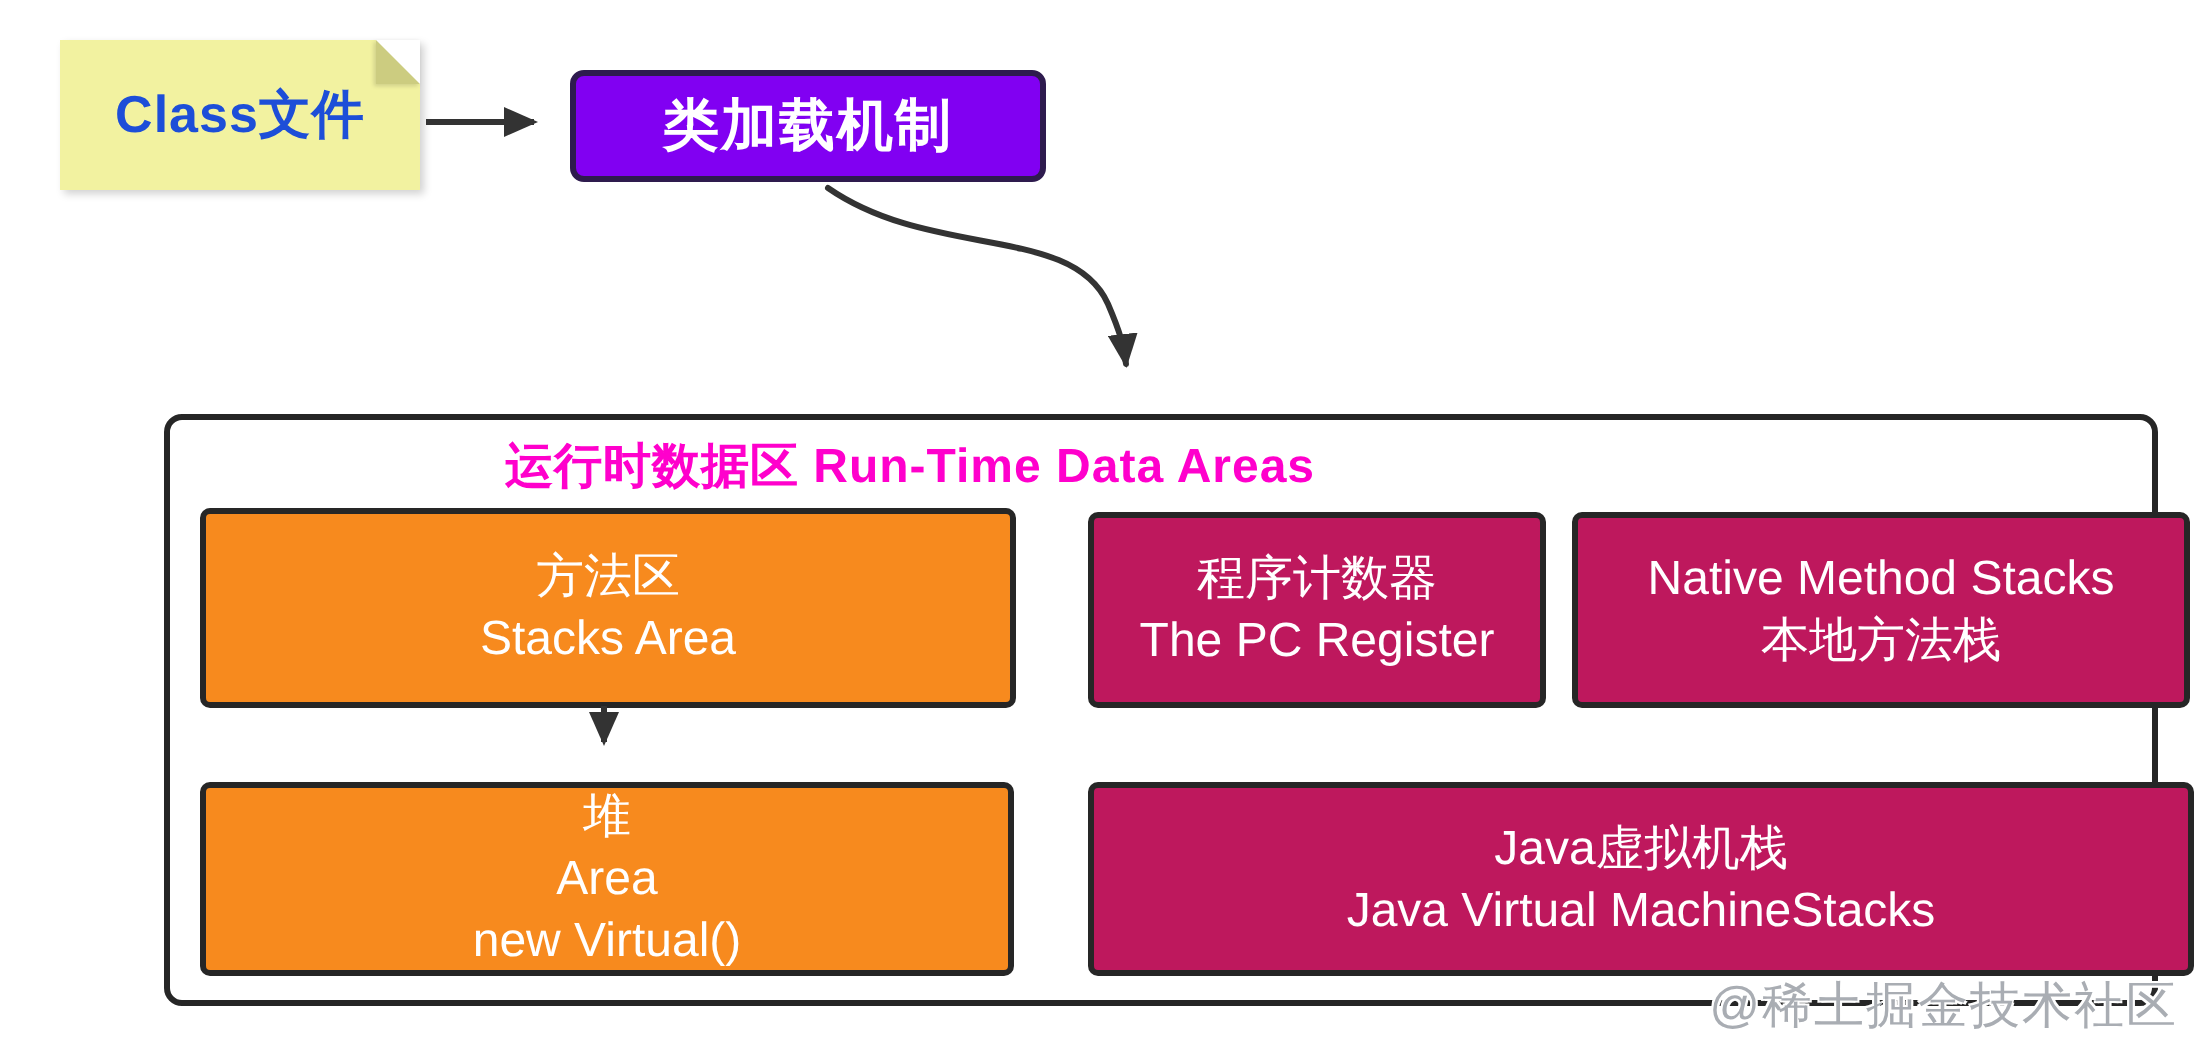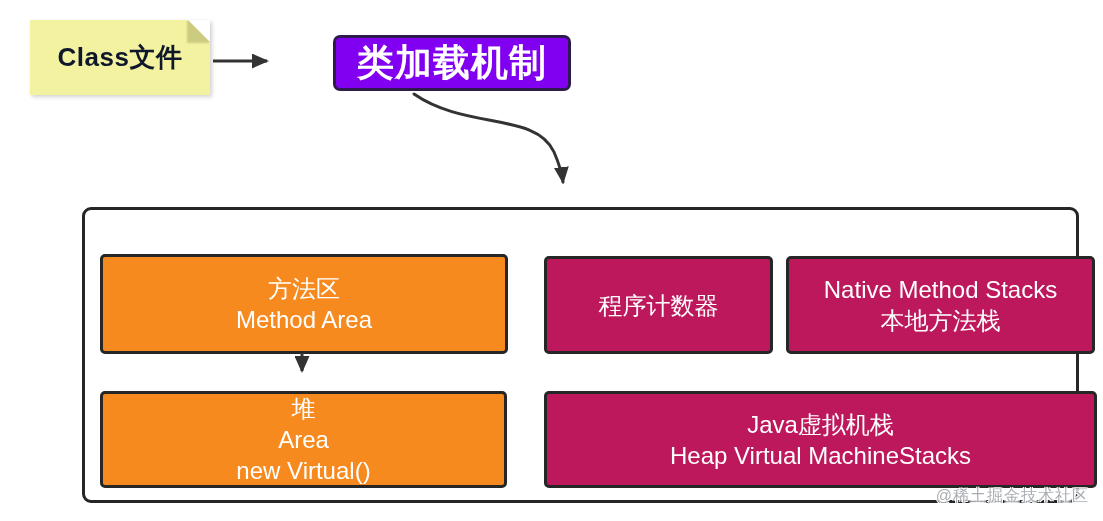--- a/index.html
+++ b/index.html
@@ -22,21 +22,21 @@
     top: 20px;
     width: 180px;
     height: 75px;
     background: #f2f2a0;
     box-shadow: 2px 2px 4px rgba(0,0,0,0.18);
     display: flex;
     align-items: center;
     justify-content: center;
     font-size: 26px;
     font-weight: bold;
-    color: #0f172a;
+    color: #1d4ed8;
     letter-spacing: 0.5px;
   }
   .note .fold {
     position: absolute;
     top: 0;
     right: 0;
     width: 0;
     height: 0;
     border-style: solid;
     border-width: 0 22px 22px 0;
@@ -51,24 +51,23 @@
     width: 238px;
     height: 56px;
     box-sizing: border-box;
     background: #8100f2;
     border: 3px solid #2e1b4e;
     border-radius: 7px;
     display: flex;
     align-items: center;
     justify-content: center;
     color: #ffffff;
-    font-size: 37px;
+    font-size: 28px;
     font-weight: 600;
     letter-spacing: 1px;
-    margin-left: 48px;
   }
   
   .runtime {
     position: absolute;
     left: 82px;
     top: 207px;
     width: 997px;
     height: 296px;
     box-sizing: border-box;
     background: #ffffff;
@@ -117,65 +116,67 @@
     top: 0;
     width: 1103px;
     height: 521px;
     pointer-events: none;
   }
   
   .watermark {
     position: absolute;
     right: 14px;
     top: 486px;
-    font-size: 16px;
+    font-size: 25px;
     color: #a9adb3;
     letter-spacing: 1px;
     text-shadow: 1px 1px 0 #ffffff, -1px -1px 0 #ffffff, 1px -1px 0 #ffffff, -1px 1px 0 #ffffff;
   }
 </style>
 </head>
 <body>
 
 <div class="canvas">
 
   <div class="note">
     <span class="fold"></span>
     <span>Class文件</span>
   </div>
 
   <div class="loader-box">
     <span>类加载机制</span>
   </div>
 
   <div class="runtime">
+    <div class="runtime-title">运行时数据区 Run-Time Data Areas</div>
 
     <div class="rbox orange box-method-area">
       <div class="line">方法区</div>
-      <div class="line">Method Area</div>
+      <div class="line">Stacks Area</div>
     </div>
 
     <div class="rbox blue box-pc-register">
       <div class="line">程序计数器</div>
+      <div class="line">The PC Register</div>
     </div>
 
     <div class="rbox blue box-native-stacks">
       <div class="line">Native Method Stacks</div>
       <div class="line">本地方法栈</div>
     </div>
 
     <div class="rbox orange box-heap">
       <div class="line">堆</div>
       <div class="line">Area</div>
       <div class="line">new Virtual()</div>
     </div>
 
     <div class="rbox blue box-jvm-stacks">
       <div class="line">Java虚拟机栈</div>
-      <div class="line">Heap Virtual MachineStacks</div>
+      <div class="line">Java Virtual MachineStacks</div>
     </div>
   </div>
 
   <svg class="arrows" viewBox="0 0 1103 521" xmlns="http://www.w3.org/2000/svg">
     <defs>
       <marker id="ah" markerUnits="userSpaceOnUse" markerWidth="17" markerHeight="15" refX="15" refY="7.5" orient="auto">
         <path d="M0,0 L17,7.5 L0,15 Z" fill="#333333"></path>
       </marker>
     </defs>
     <path d="M 213 61 L 267 61" fill="none" stroke="#333333" stroke-width="3" marker-end="url(#ah)"></path>

